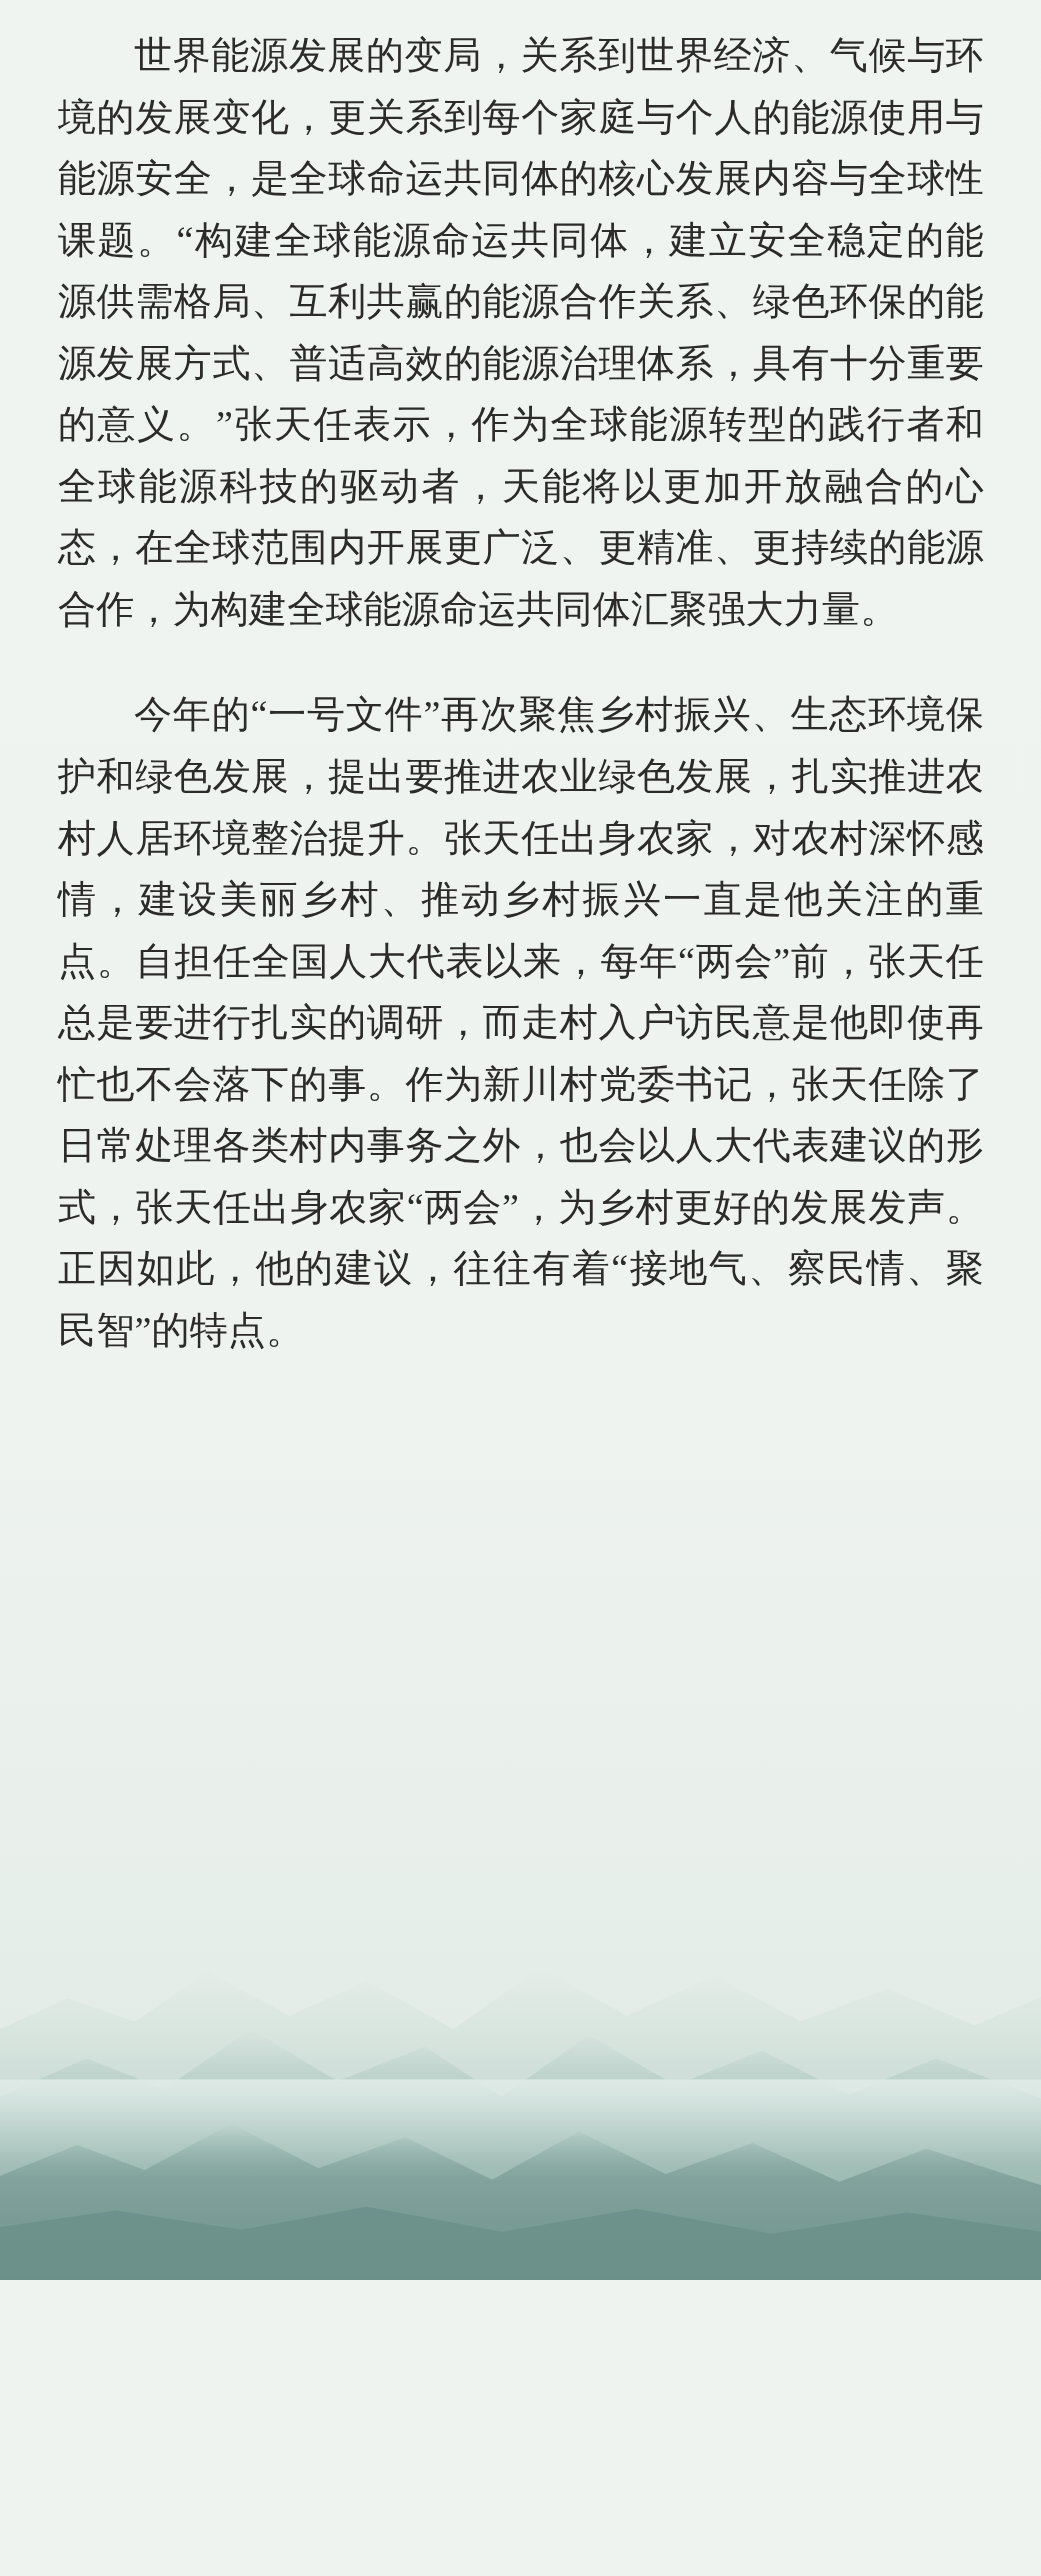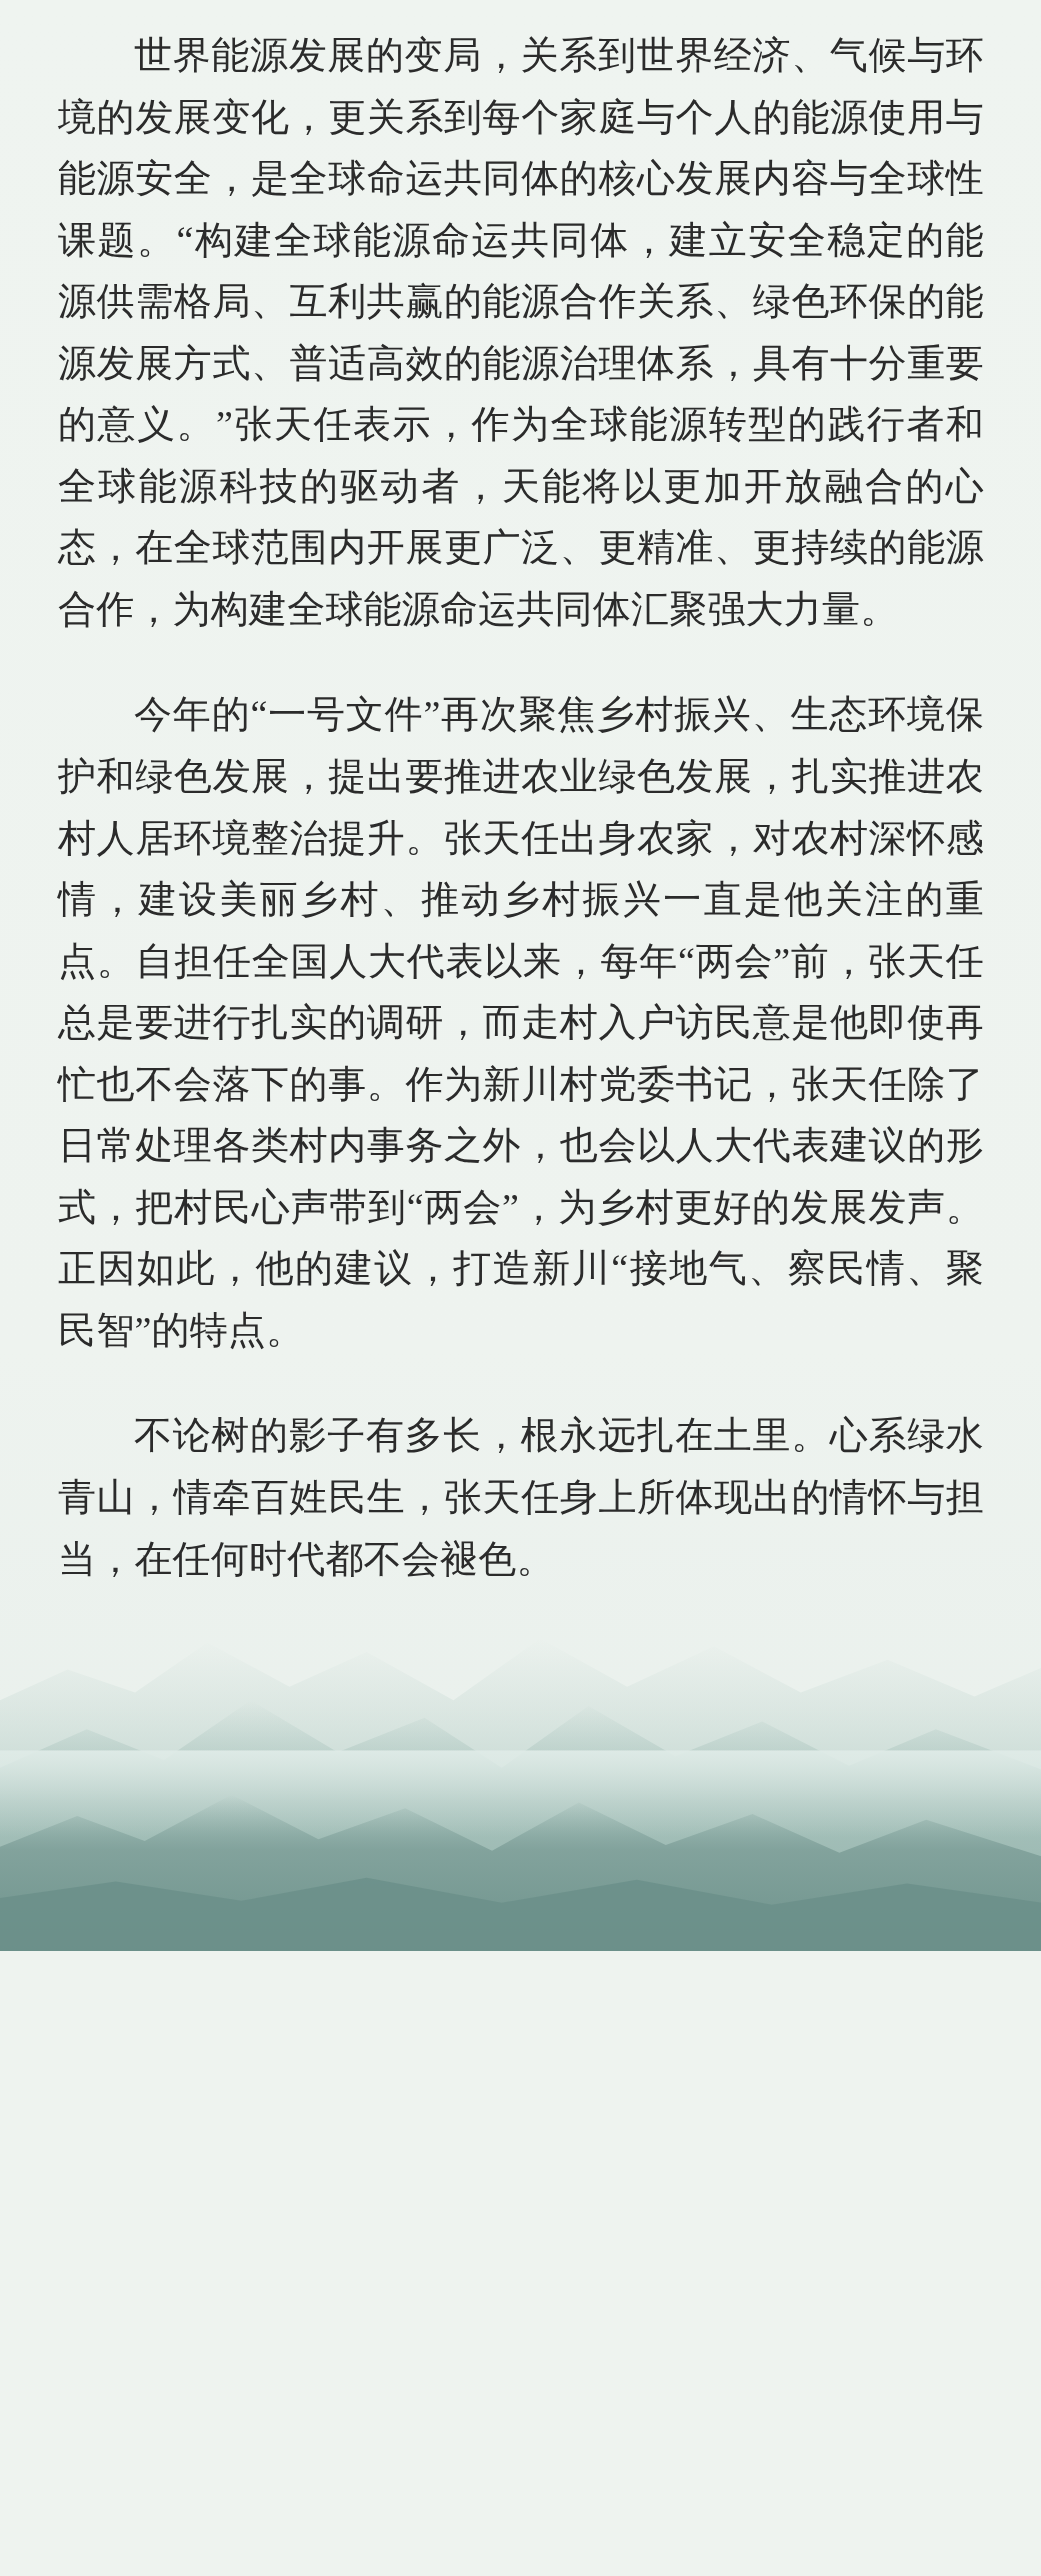--- a/index.html
+++ b/index.html
@@ -8,21 +8,21 @@
   }
   body {
     width: 1042px;
     min-height: 2576px;
     background: #eef3ef;
     font-family: "Liberation Sans", sans-serif;
   }
   .page {
     position: relative;
     width: 1042px;
-    height: 1951px;
+    height: 2280px;
     overflow: hidden;
     
     background:
       linear-gradient(to bottom,
         #eff4f0 0px,
         #eef3ef 1350px,
         #e9f0ec 1832px,
         #e2ebe6 2074px,
         #dbe7e2 2247px,
         #d2e1dc 2363px,
@@ -102,18 +102,17 @@
       <rect x="0" y="352" width="1080" height="90" fill="url(#mistBand)"></rect>
 
       <path d="M0,452 L80,420 L150,446 L240,398 L330,444 L420,412 L510,456 L600,406 L690,450 L780,418 L870,458 L960,424 L1080,462 L1080,560 L0,560 Z" fill="url(#fadeNear)"></path>
 
       <path d="M0,505 L120,488 L250,508 L380,484 L520,510 L660,486 L800,512 L940,490 L1080,510 L1080,560 L0,560 Z" fill="#6b8f89" opacity="0.85"></path>
     </svg>
   </div>
 
   <div class="article">
     <p class="para">世界能源发展的变局，关系到世界经济、气候与环境的发展变化，更关系到每个家庭与个人的能源使用与能源安全，是全球命运共同体的核心发展内容与全球性课题。“构建全球能源命运共同体，建立安全稳定的能源供需格局、互利共赢的能源合作关系、绿色环保的能源发展方式、普适高效的能源治理体系，具有十分重要的意义。”张天任表示，作为全球能源转型的践行者和全球能源科技的驱动者，天能将以更加开放融合的心态，在全球范围内开展更广泛、更精准、更持续的能源合作，为构建全球能源命运共同体汇聚强大力量。</p>
-    <p class="para">今年的“一号文件”再次聚焦乡村振兴、生态环境保护和绿色发展，提出要推进农业绿色发展，扎实推进农村人居环境整治提升。张天任出身农家，对农村深怀感情，建设美丽乡村、推动乡村振兴一直是他关注的重点。自担任全国人大代表以来，每年“两会”前，张天任总是要进行扎实的调研，而走村入户访民意是他即使再忙也不会落下的事。作为新川村党委书记，张天任除了日常处理各类村内事务之外，也会以人大代表建议的形式，把村民心声带到“两会”，为乡村更好的发展发声。正因如此，他的建议，打造新川“接地气、察民情、聚民智”的特点。</p>
-    <p class="para">不论树的影子有多长，根永远扎在土里。心系绿水青山，情牵百姓民生，张天任身上所体现出的情怀与担当，在任何时代都不会褪色。</p>
+    <p class="para">今年的“一号文件”再次聚焦乡村振兴、生态环境保护和绿色发展，提出要推进农业绿色发展，扎实推进农村人居环境整治提升。张天任出身农家，对农村深怀感情，建设美丽乡村、推动乡村振兴一直是他关注的重点。自担任全国人大代表以来，每年“两会”前，张天任总是要进行扎实的调研，而走村入户访民意是他即使再忙也不会落下的事。作为新川村党委书记，张天任除了日常处理各类村内事务之外，也会以人大代表建议的形式，张天任出身农家“两会”，为乡村更好的发展发声。正因如此，他的建议，往往有着“接地气、察民情、聚民智”的特点。</p>
   </div>
 
 </div>
 
 
 </body></html>

